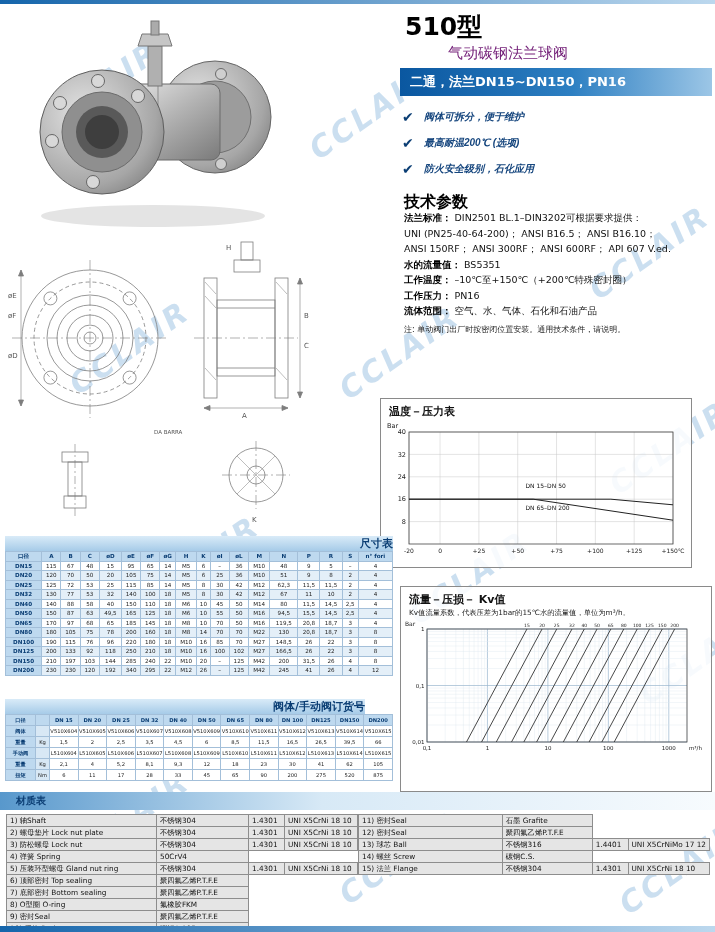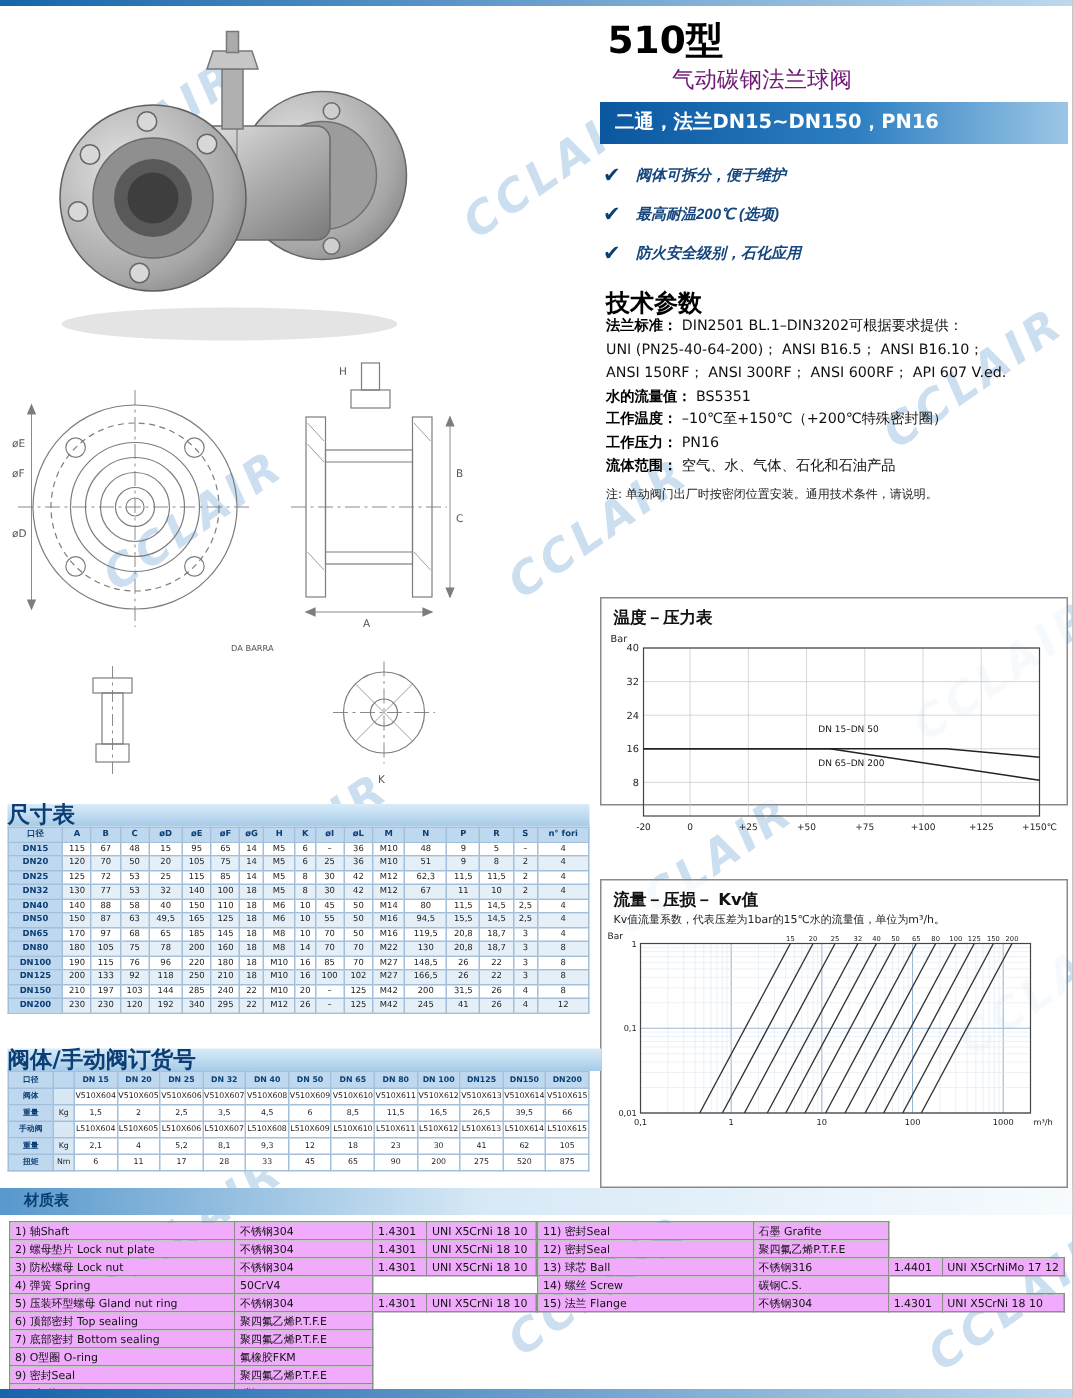--- a/index.html
+++ b/index.html
@@ -20,48 +20,48 @@
   .features{left:402px;top:104px;width:310px}
   .feat{display:flex;align-items:center;height:26px}
   .ck{color:#0b3e74;font-size:14px;font-weight:bold;width:22px}
   .ft{color:#16467e;font-size:10px;font-weight:bold;font-style:italic;font-family:Liberation Sans, sans-serif}
   .techtitle{left:404px;top:192px;font-size:16px;font-weight:bold;color:#000}
   .plines{left:404px;top:210px;width:308px;font-size:9.5px;line-height:15.5px;color:#111}
   .pline b{color:#000}
   .pnote{margin-top:3px;font-size:8px;color:#222}
   
   .box{position:absolute;border:1px solid #8a8a8a;background:rgba(255,255,255,.85);z-index:2}
-  #tempbox{left:400px;top:398px;width:312px;height:139px}
+  #tempbox{left:380px;top:398px;width:312px;height:170px}
   #kvbox{left:400px;top:586px;width:312px;height:206px}
   .chart-title{font-weight:bold;font-size:11px;color:#111;padding:5px 0 1px 8px}
   .chart-desc{font-size:7.3px;color:#222;padding:0 0 1px 8px}
   
-  .secbar{position:absolute;z-index:2;height:15px;line-height:15px;text-align:left;font-size:15px;font-weight:bold;color:#0b3e74;
+  .secbar{position:absolute;z-index:2;height:15px;line-height:15px;text-align:right;font-size:11px;font-weight:bold;color:#0b3e74;
           background:linear-gradient(180deg,#d9ebf8,#a6cbe8)}
   #dimbar{left:5px;top:536px;width:388px}
-  #orderbar{left:5px;top:699px;width:396px}
+  #orderbar{left:5px;top:699px;width:360px}
   .matbar{position:absolute;left:0;top:792px;width:715px;height:18px;line-height:18px;z-index:2;
           background:linear-gradient(90deg,#5898cc,#d7e9f6 45%,#f7fbfe);color:#0b3e74;font-weight:bold;font-size:10px;padding-left:16px}
   
   table{border-collapse:collapse}
   .dim{position:absolute;left:5px;top:551px;width:388px;font-size:5.6px;z-index:2;background:#fff}
   .dim th,.dim td{border:1px solid #a3bfd9;text-align:center;padding:1px 0;line-height:6.5px;color:#222;white-space:nowrap}
   .dim th{background:#bed9ef;color:#0b3e74;font-weight:bold}
   .dim td.dn{background:#bed9ef;color:#0b3e74;font-weight:bold}
   .dim tbody tr:nth-child(even) td:not(.dn){background:#e4eff8}
   
   .order{position:absolute;left:5px;top:714px;width:388px;font-size:5.2px;z-index:2;background:#fff}
   .order td{border:1px solid #a3bfd9;text-align:center;padding:1px 0;line-height:8px;color:#222;white-space:nowrap}
   .order td.olbl{background:#bed9ef;color:#0b3e74;font-weight:bold;width:30px}
   .order td.ounit{background:#d8e8f5;width:14px}
   .order tr.ohead td{background:#bed9ef;color:#0b3e74;font-weight:bold}
   
   .mat{position:absolute;top:814px;width:352px;font-size:7.3px;z-index:2;background:transparent}
   #matL{left:6px} #matR{left:358px}
-  .mat td{border:1px solid #8d8d8d;padding:0 3px;height:11px;line-height:11px;white-space:nowrap;overflow:hidden;color:#111;background:#f0abfc}
+  .mat td{border:1px solid #8d8d8d;padding:0 3px;height:11px;line-height:11px;white-space:nowrap;overflow:hidden;color:#111;background:#e5e5e5}
   .mat td.m0{width:150px}.mat td.m1{width:92px}.mat td.m2{width:36px}
   .mat td.blank{border:none;background:transparent}
   
   #photo{left:8px;top:4px;width:292px;height:236px}
   #drawing{left:4px;top:238px;width:394px;height:296px}
   svg text{font-family:"DejaVu Sans","Liberation Sans",sans-serif}
 </style>
 </head>
 <body>
 

